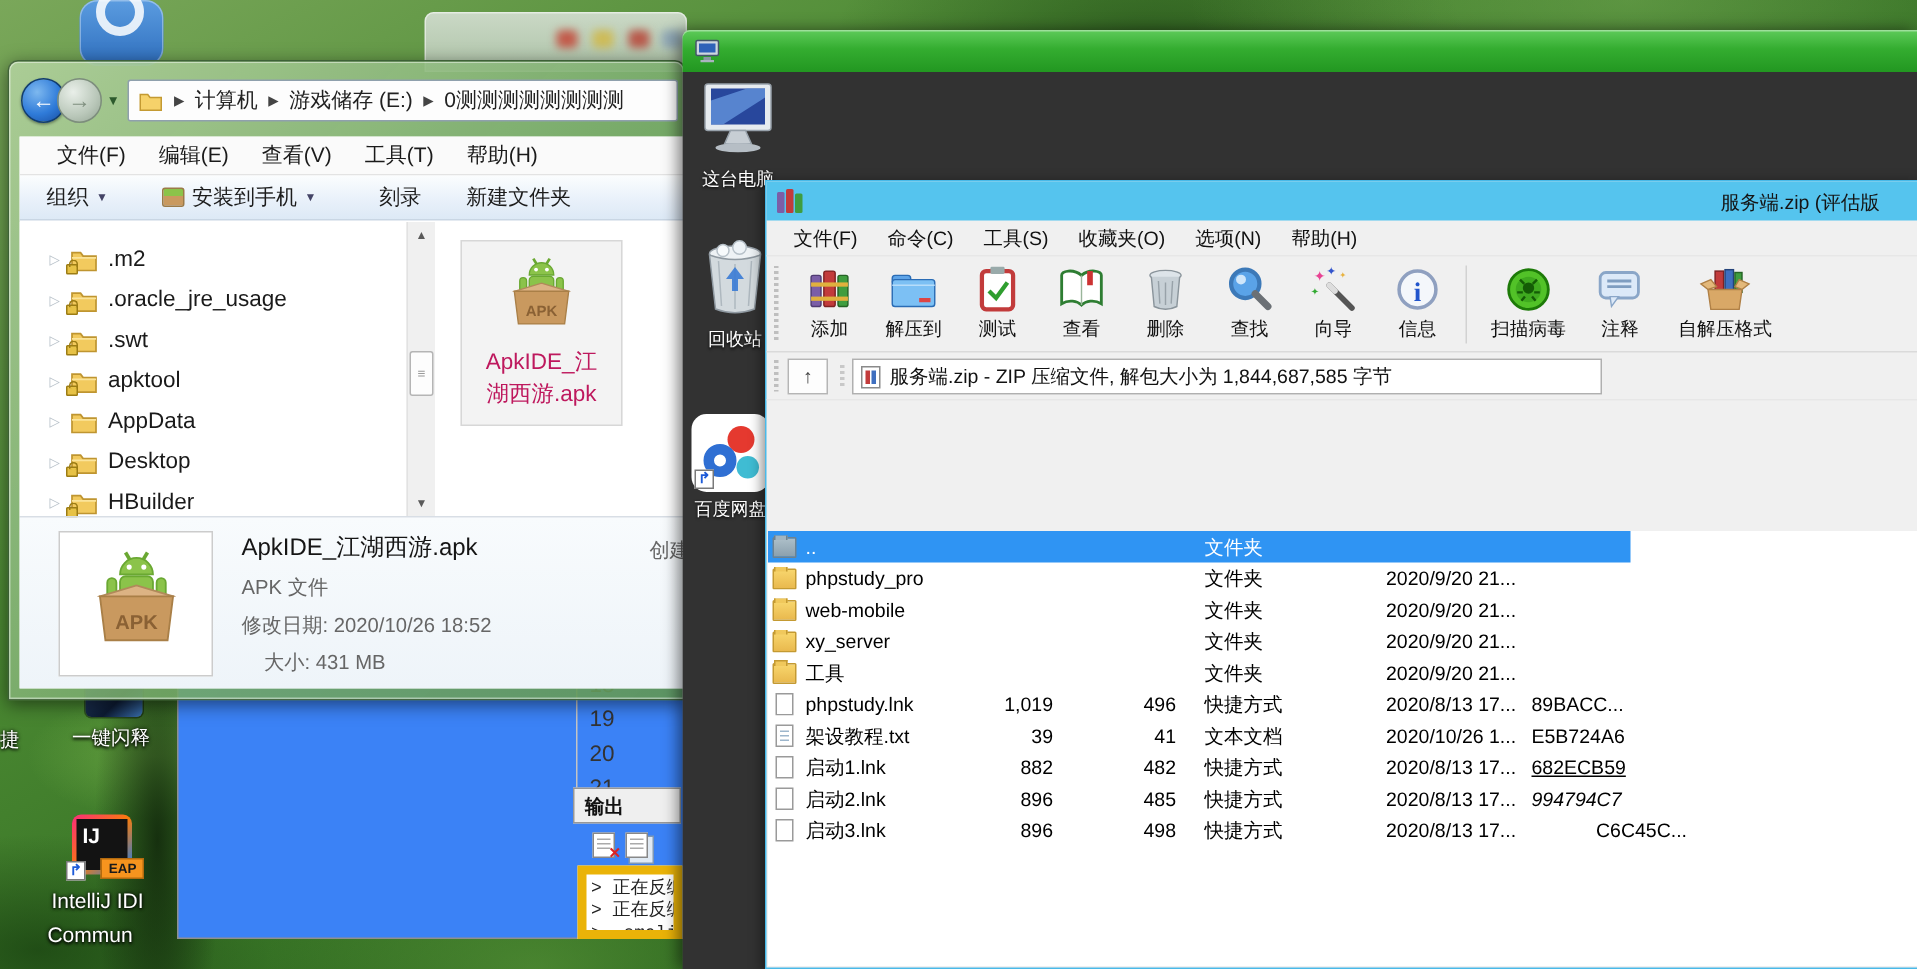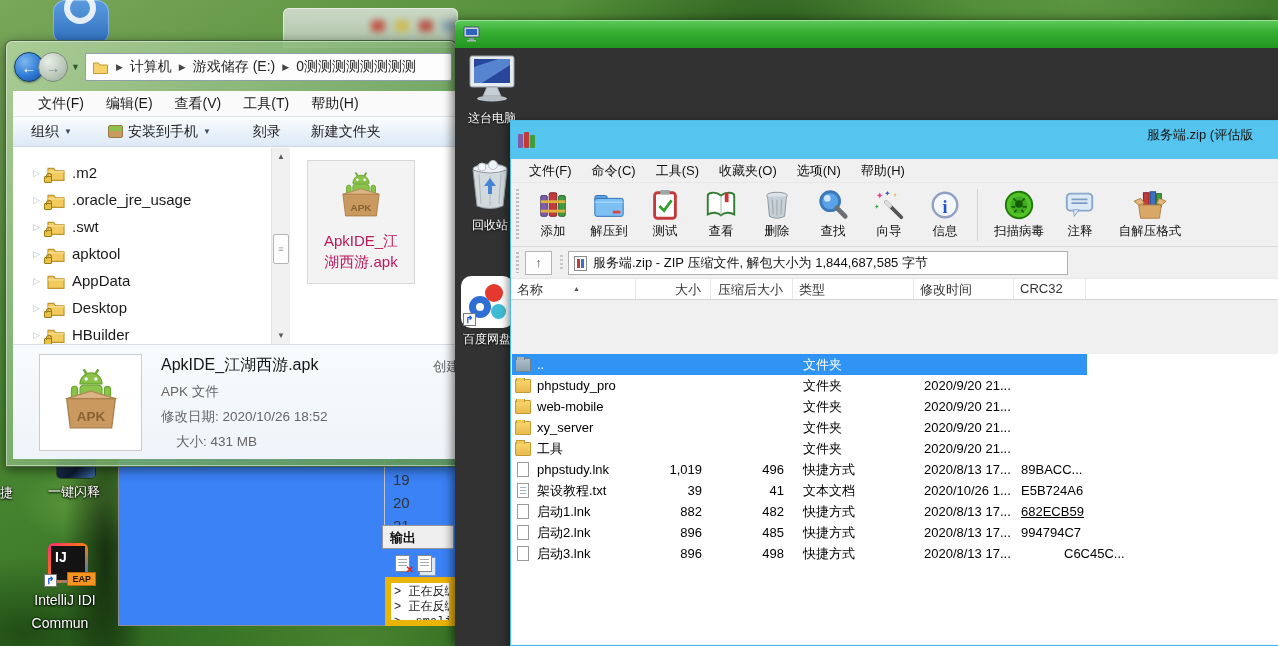--- a/index.html
+++ b/index.html
@@ -128,21 +128,21 @@
   #baidu-box .c1{position:absolute;left:24px;top:8px;width:18px;height:18px;border-radius:50%;background:#e5392f;}
   #baidu-box .c2{position:absolute;left:8px;top:20px;width:22px;height:22px;border-radius:50%;
     border:7px solid #2f6fd3;}
   #baidu-box .c3{position:absolute;left:30px;top:28px;width:15px;height:15px;border-radius:50%;background:#3fbcd3;}
   #baidu-arrow{position:absolute;left:2px;bottom:2px;width:13px;height:13px;background:#fff;
     border:1px solid #7a7a7a;color:#1d5bd8;font-size:10px;line-height:11px;font-weight:bold;}
 
   
   #winrar{left:510px;top:120px;width:770px;height:526px;background:#f0f0f0;
     border:1px solid #49b9e8;box-shadow:-2px 2px 8px rgba(0,0,0,.45);}
-  #wr-title{height:38px;background:#55c4ee;position:relative;display:flex;align-items:center;padding-left:7px;}
+  #wr-title{height:26px;background:#55c4ee;position:relative;display:flex;align-items:center;padding-left:7px;}
   #wr-title .t{position:absolute;left:636px;top:5px;font-size:13px;color:#151515;white-space:nowrap;}
   .wr-books{display:flex;gap:1px;align-items:flex-end;height:16px;}
   .wr-books i{display:block;width:5px;border-radius:1px;}
   #wr-menu{height:24px;display:flex;align-items:center;padding-left:8px;border-bottom:1px solid #e7e7e7;}
   #wr-menu span{font-size:13px;color:#111;padding:0 10px;}
   #wr-tools{height:64px;border-bottom:1px solid #dadada;position:relative;display:flex;
     align-items:flex-start;padding:3px 0 0 14px;}
   .grip{position:absolute;left:5px;top:6px;bottom:6px;width:3px;
     background:repeating-linear-gradient(180deg,#bfbfbf 0 2px,transparent 2px 4px);}
   .wr-btn{width:56px;text-align:center;flex:none;}
@@ -546,28 +546,20 @@
     </div>
   <div id="wr-addr">
     <div class="grip" style="top:5px;bottom:5px"></div>
     <div id="wr-up">↑</div>
     <div class="sideline" style="left:49px;top:8px;bottom:8px"></div>
     <div id="wr-combo">
       <span class="zipico"></span>
       <span class="txt">服务端.zip - ZIP 压缩文件, 解包大小为 1,844,687,585 字节</span>
     </div>
   </div>
-  <div id="wr-header">
-      <div class="hcell" style="width: 125px;">名称<span class="hsort">▲</span></div>
-      <div class="hcell r" style="width: 75px;">大小</div>
-      <div class="hcell r" style="width: 82px;">压缩后大小</div>
-      <div class="hcell" style="width: 121px;">类型</div>
-      <div class="hcell" style="width: 100px;">修改时间</div>
-      <div class="hcell" style="width: 72px;">CRC32</div>
-    </div>
   <div id="wr-list">
       <div class="wr-row sel">
         <div class="cell c-name" style="width: 125px;">
           <span class="fico folderup"></span>
           <span>..</span>
         </div>
         <div class="cell c-num" style="width: 75px;"></div>
         <div class="cell c-num" style="width: 82px;"></div>
         <div class="cell c-type" style="width: 121px;">文件夹</div>
         <div class="cell c-date" style="width: 100px;"></div>
@@ -652,21 +644,21 @@
       </div>
       <div class="wr-row">
         <div class="cell c-name" style="width: 125px;">
           <span class="fico page"></span>
           <span>启动2.lnk</span>
         </div>
         <div class="cell c-num" style="width: 75px;">896</div>
         <div class="cell c-num" style="width: 82px;">485</div>
         <div class="cell c-type" style="width: 121px;">快捷方式</div>
         <div class="cell c-date" style="width: 100px;">2020/8/13 17...</div>
-        <div class="cell c-crc" style="width: 72px;">994794C7</div>
+        <div class="cell c-crc" style="width: 72px; font-style: italic;">994794C7</div>
       </div>
       <div class="wr-row">
         <div class="cell c-name" style="width: 125px;">
           <span class="fico page"></span>
           <span>启动3.lnk</span>
         </div>
         <div class="cell c-num" style="width: 75px;">896</div>
         <div class="cell c-num" style="width: 82px;">498</div>
         <div class="cell c-type" style="width: 121px;">快捷方式</div>
         <div class="cell c-date" style="width: 100px;">2020/8/13 17...</div>

